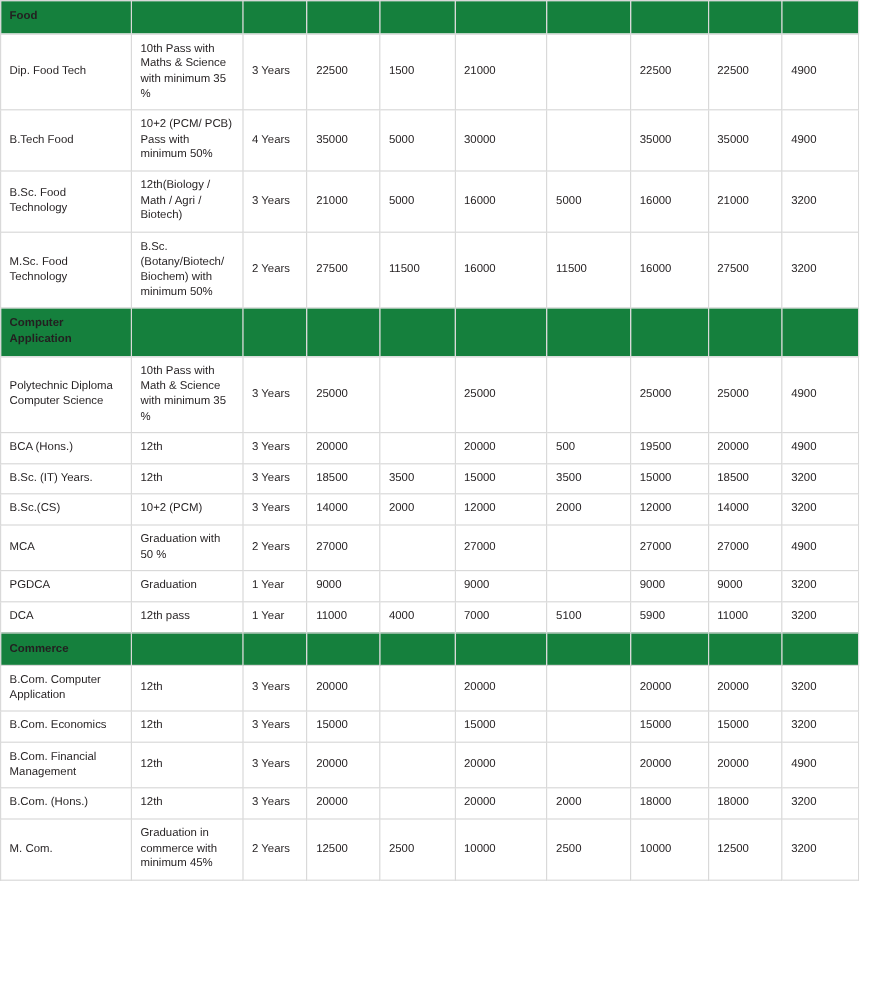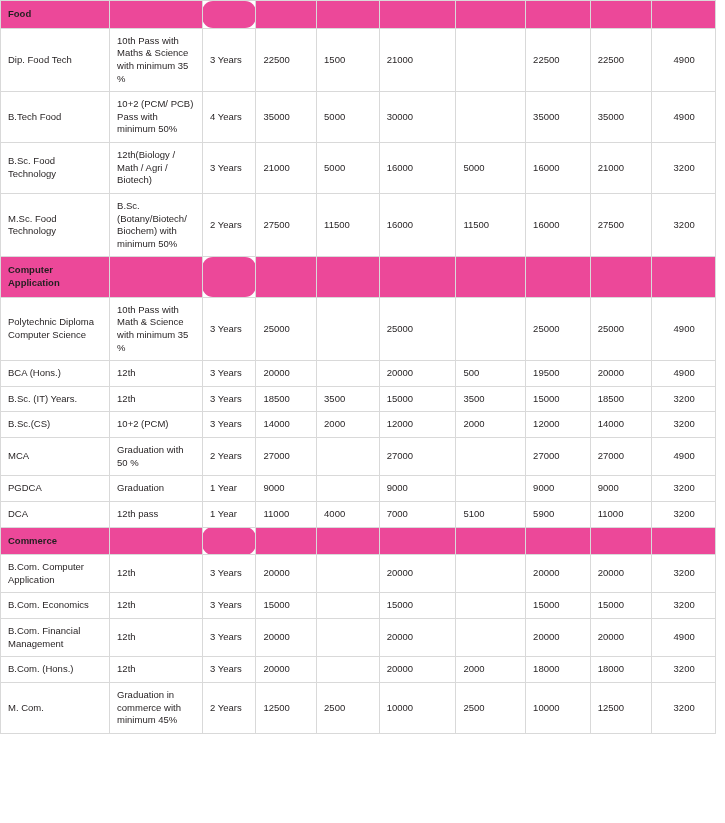--- a/index.html
+++ b/index.html
@@ -28,38 +28,38 @@
   table.fee-table td {
     border: 1px solid #d9d9d9;
     padding: 6px 6px 6px 7px;
     vertical-align: middle;
     line-height: 1.33;
     background: #ffffff;
     word-wrap: break-word;
     overflow-wrap: break-word;
   }
   tr.section-row td {
-    background: #ec4899;
+    background: #15803d;
     font-weight: bold;
     padding-top: 7px;
     padding-bottom: 7px;
   }
   tr.section-row td.section-label {
     color: #231f20;
   }
   td.c-course { width: 108px; }
   td.c-elig   { width: 92px; }
-  td.c-dur    { width: 53px; border-radius: 11px; }
+  td.c-dur    { width: 53px; }
   td.c-n1     { width: 60px; }
   td.c-n2     { width: 62px; margin-top: 27px; }
   td.c-n3     { width: 76px; }
   td.c-n4     { width: 69px; }
   td.c-n5     { width: 64px; }
   td.c-n6     { width: 61px; }
-  td.c-n7     { width: 63px; text-align: center; }
+  td.c-n7     { width: 63px; }
 
   
   .edge-strip {
     position: absolute;
     top: 0;
     left: 716px;
     width: 9px;
     height: 823px;
     background: #ffffff;
   }

